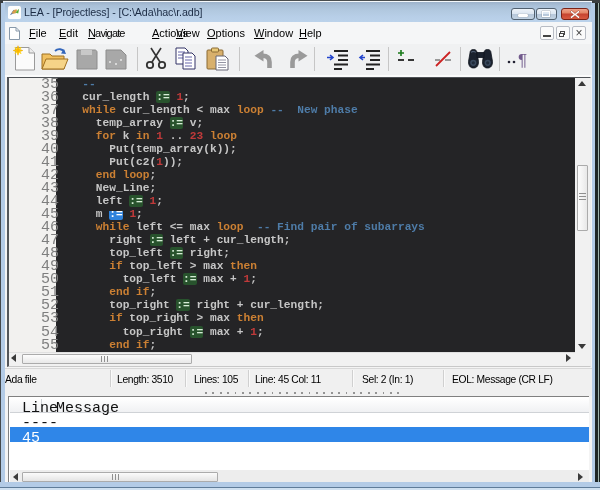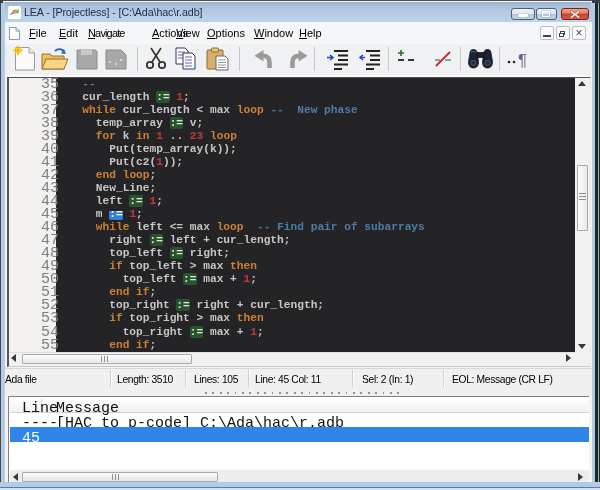--- a/index.html
+++ b/index.html
@@ -306,21 +306,20 @@
 <div class="abs sbsep" style="left:443px"></div>
 <div class="abs" id="splitter"></div>
 <div class="abs" id="dots"></div>
 
 <div class="abs" id="listpanel"></div>
 <div class="abs" id="lhead"></div>
 <div class="abs" id="lheadsep"></div>
 <div class="abs lmono" style="left:11px;top:400px;">Line</div>
 <div class="abs lmono" style="left:45px;top:400px;">Message</div>
 <div class="abs lmono" style="left:11px;top:415px;">----</div>
-<div class="abs lmono" style="left:45px;top:415px;">[HAC to p-code] C:\Ada\hac\r.adb</div>
 <div class="abs" id="lrow2"></div>
 <div class="abs lmono" style="left:11px;top:430px;color:#fff;">45</div>
 <div class="abs" id="lhscroll"></div>
 <div class="abs" id="lhthumb"></div>
     <div class="abs" style="left:112px;top:473.5px;width:8px;height:6px;background:repeating-linear-gradient(90deg,#909090 0 1px,transparent 1px 3px);"></div>
 <div class="abs arr" style="left:13px;top:472.5px;border-top:4px solid transparent;border-bottom:4px solid transparent;border-right:5px solid #3a3a3a;"></div>
 <div class="abs arr" style="left:578px;top:472.5px;border-top:4px solid transparent;border-bottom:4px solid transparent;border-left:5px solid #3a3a3a;"></div>
 
 <div class="abs" id="botgray"></div>
 <div class="abs" id="botblue"></div>

